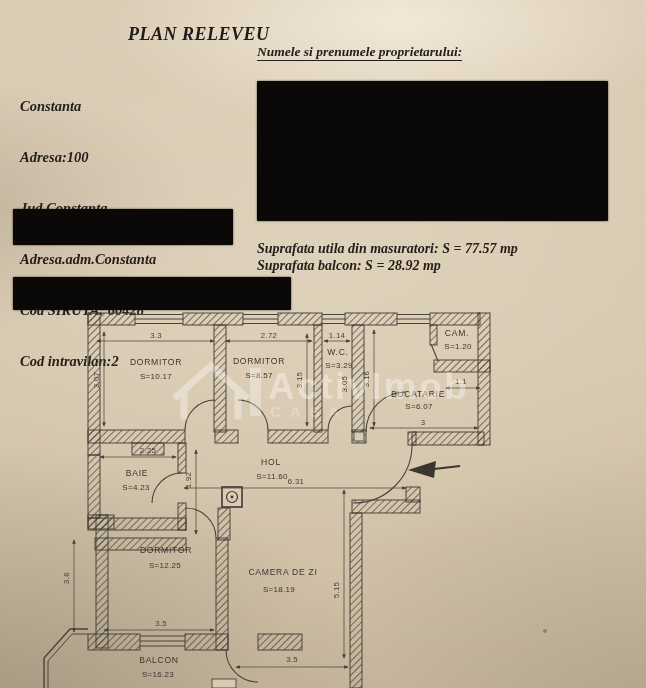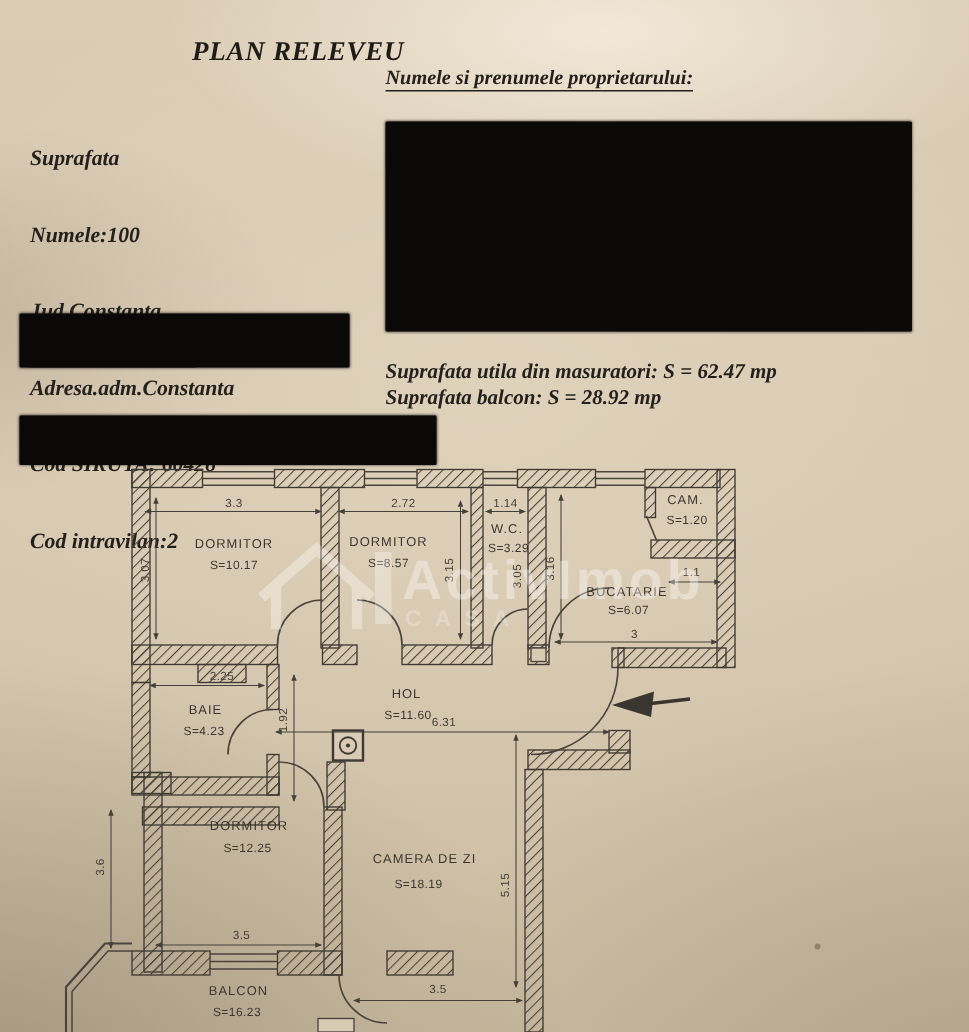--- a/index.html
+++ b/index.html
@@ -30,40 +30,40 @@
   .wm-sub{font-size:15px;font-weight:bold;letter-spacing:9px;fill:#ffffff;font-family:"Liberation Sans",sans-serif;}
 </style>
 </head>
 <body>
 
 <div id="page">
 
   <div class="abs doc-title" style="left:128px;top:24px;">PLAN RELEVEU</div>
 
   <div class="abs info" style="left:20px;top:64px;">
-    <div>Suprafata</div>
-    <div>Numele:100</div>
+    <div>Constanta</div>
+    <div>Adresa:100</div>
     <div>Jud.Constanta</div>
     <div>Adresa.adm.Constanta</div>
     <div>Cod SIRUTA: 60428</div>
     <div>Cod intravilan:2</div>
   </div>
 
   <div class="abs field-label" style="left:257px;top:44px;">
     <span>Numele si prenumele proprietarului:</span>
   </div>
   <div class="abs redact" style="left:257px;top:81px;width:351px;height:140px;"></div>
 
   <div class="abs field-label addr-label" style="left:19px;top:192px;margin-top:35px;">
     <span>Adresa imobilului:</span>
   </div>
   <div class="abs redact" style="left:13px;top:209px;width:220px;height:36px;"></div>
   <div class="abs redact" style="left:13px;top:277px;width:278px;height:33px;"></div>
 
-  <div class="abs measure" style="left:257px;top:241px;">Suprafata utila din masuratori: S = 62.47 mp</div>
+  <div class="abs measure" style="left:257px;top:241px;">Suprafata utila din masuratori: S = 77.57 mp</div>
   <div class="abs measure" style="left:257px;top:258px;">Suprafata balcon: S = 28.92 mp</div>
 
   <svg class="abs" style="left:0;top:0;" width="646" height="688" viewBox="0 0 646 688">
     <defs>
       <pattern id="hatch" patternUnits="userSpaceOnUse" width="5" height="5" patternTransform="rotate(45)">
         <line x1="0" y1="0" x2="0" y2="5" stroke="#4a4239" stroke-width="1.4"></line>
       </pattern>
       <marker id="dar" markerWidth="8" markerHeight="8" refX="6" refY="4" orient="auto-start-reverse">
         <path d="M0.5,1.4 L7,4 L0.5,6.6 z" fill="#45403a"></path>
       </marker>

